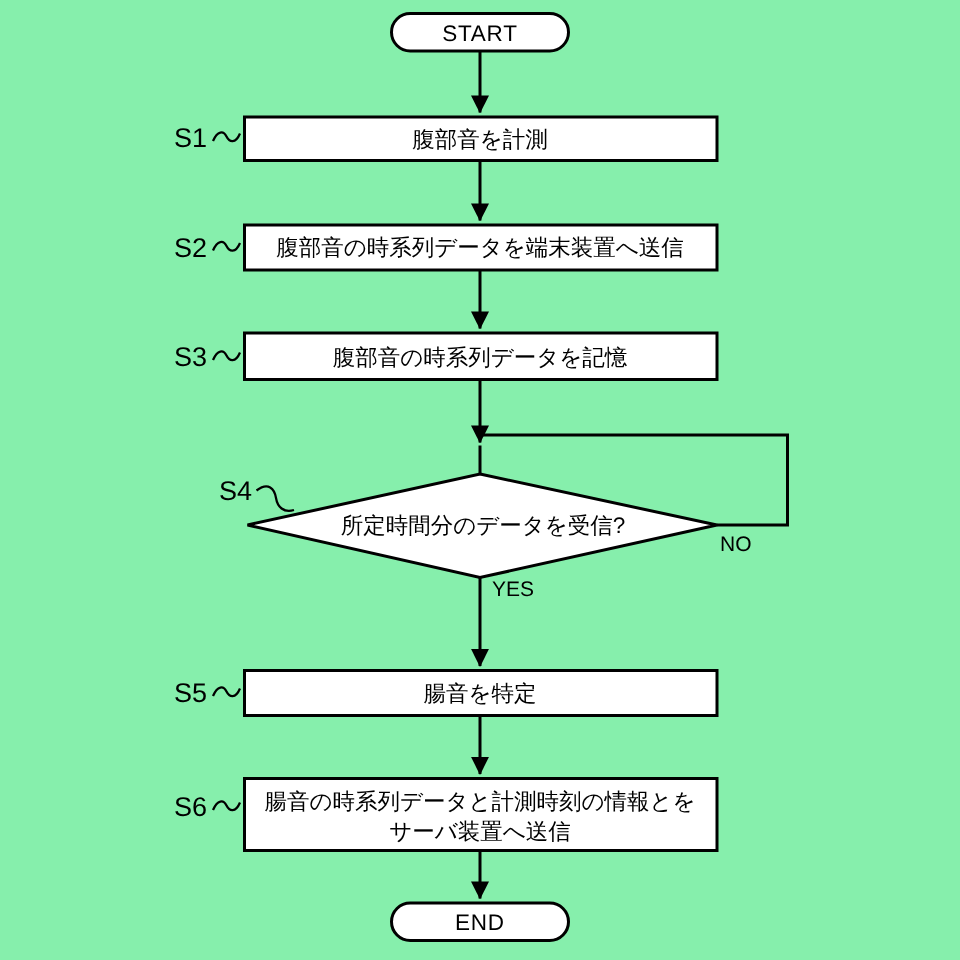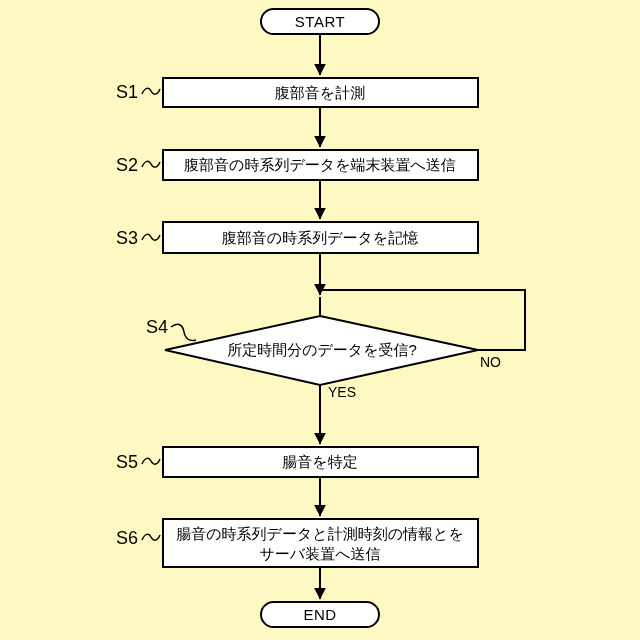--- a/index.html
+++ b/index.html
@@ -4,21 +4,21 @@
 <style>
   html, body {
     margin: 0;
     padding: 0;
     background: #ffffff;
   }
   .page {
     position: relative;
     width: 640px;
     height: 640px;
-    background: #fef9c3;
+    background: #86efac;
     font-family: "Liberation Sans", sans-serif;
     text-align: right;
   }
   svg text {
     font-family: "Liberation Sans", sans-serif;
     fill: #000000;
   }
   .box-text   { font-size: 15px; }
   .step-id    { font-size: 18px; }
   .term-text  { font-size: 15px; letter-spacing: 0.5px; }

